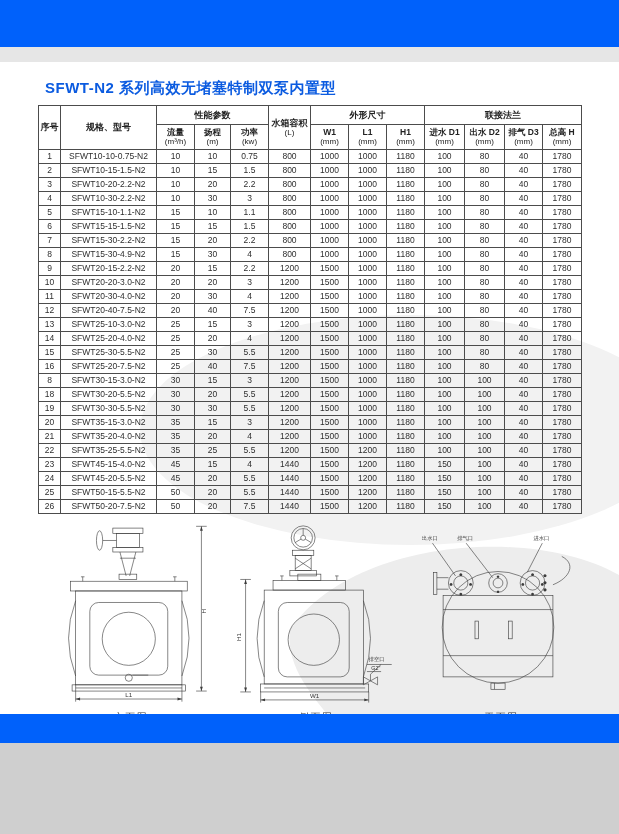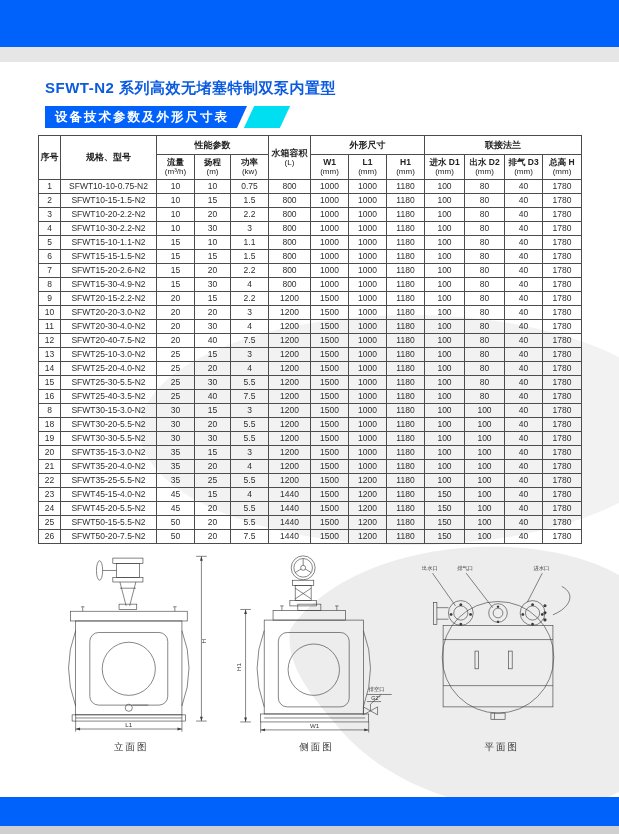--- a/index.html
+++ b/index.html
@@ -1,18 +1,18 @@
 <!DOCTYPE html>
 <html><head>
 <meta charset="utf-8">
 <style>
   * { margin:0; padding:0; box-sizing:border-box; }
   html,body { background:#cfcfcf; }
   .page {
-    position:relative; width:619px; height:826px; background:#ffffff;
+    position:relative; width:619px; height:743px; background:#ffffff;
     overflow:hidden; margin:0 auto;
     font-family:"Liberation Sans","DejaVu Sans",sans-serif; color:#2b2b2b;
   }
   .band-top    { position:absolute; top:0; left:0; width:100%; height:47px; background:#0061fb; z-index:2; }
   .band-gray   { position:absolute; top:47px; left:0; width:100%; height:15px; background:#e6e6e6; z-index:2; }
   .band-bottom { position:absolute; bottom:0; left:0; width:100%; height:29px; background:#0061fb; z-index:2; }
   .watermark   { position:absolute; top:0; left:0; z-index:0; }
   .content     { position:absolute; top:62px; left:0; width:100%; z-index:1; }
 
   .page-title {
@@ -65,24 +65,20 @@
   </svg>
 
   <div class="band-top"></div>
   <div class="band-gray"></div>
   <div class="band-bottom"></div>
 
   <div class="content">
 
     <div class="page-title">SFWT-N2 系列高效无堵塞特制双泵内置型</div>
 
-    <div class="section-bar">
-      <div class="bar-blue">设备技术参数及外形尺寸表</div>
-      <div class="bar-cyan"></div>
-    </div>
 
     <table class="spec">
       <colgroup>
         <col style="width:22px">
           <col style="width:96px">
           <col style="width:38px">
           <col style="width:36px">
         <col style="width:38px">
           <col style="width:42px">
           <col style="width:38px">
@@ -214,21 +210,21 @@
             <td>1000</td>
             <td>1000</td>
             <td>1180</td>
             <td>100</td>
             <td>80</td>
             <td>40</td>
             <td>1780</td>
           </tr>
           <tr>
             <td>7</td>
-            <td class="model">SFWT15-20-2.6-N2</td>
+            <td class="model">SFWT15-30-2.2-N2</td>
             <td>15</td>
             <td>20</td>
             <td>2.2</td>
             <td>800</td>
             <td>1000</td>
             <td>1000</td>
             <td>1180</td>
             <td>100</td>
             <td>80</td>
             <td>40</td>
@@ -349,21 +345,21 @@
             <td>1500</td>
             <td>1000</td>
             <td>1180</td>
             <td>100</td>
             <td>80</td>
             <td>40</td>
             <td>1780</td>
           </tr>
           <tr>
             <td>16</td>
-            <td class="model">SFWT25-40-3.5-N2</td>
+            <td class="model">SFWT25-20-7.5-N2</td>
             <td>25</td>
             <td>40</td>
             <td>7.5</td>
             <td>1200</td>
             <td>1500</td>
             <td>1000</td>
             <td>1180</td>
             <td>100</td>
             <td>80</td>
             <td>40</td>

